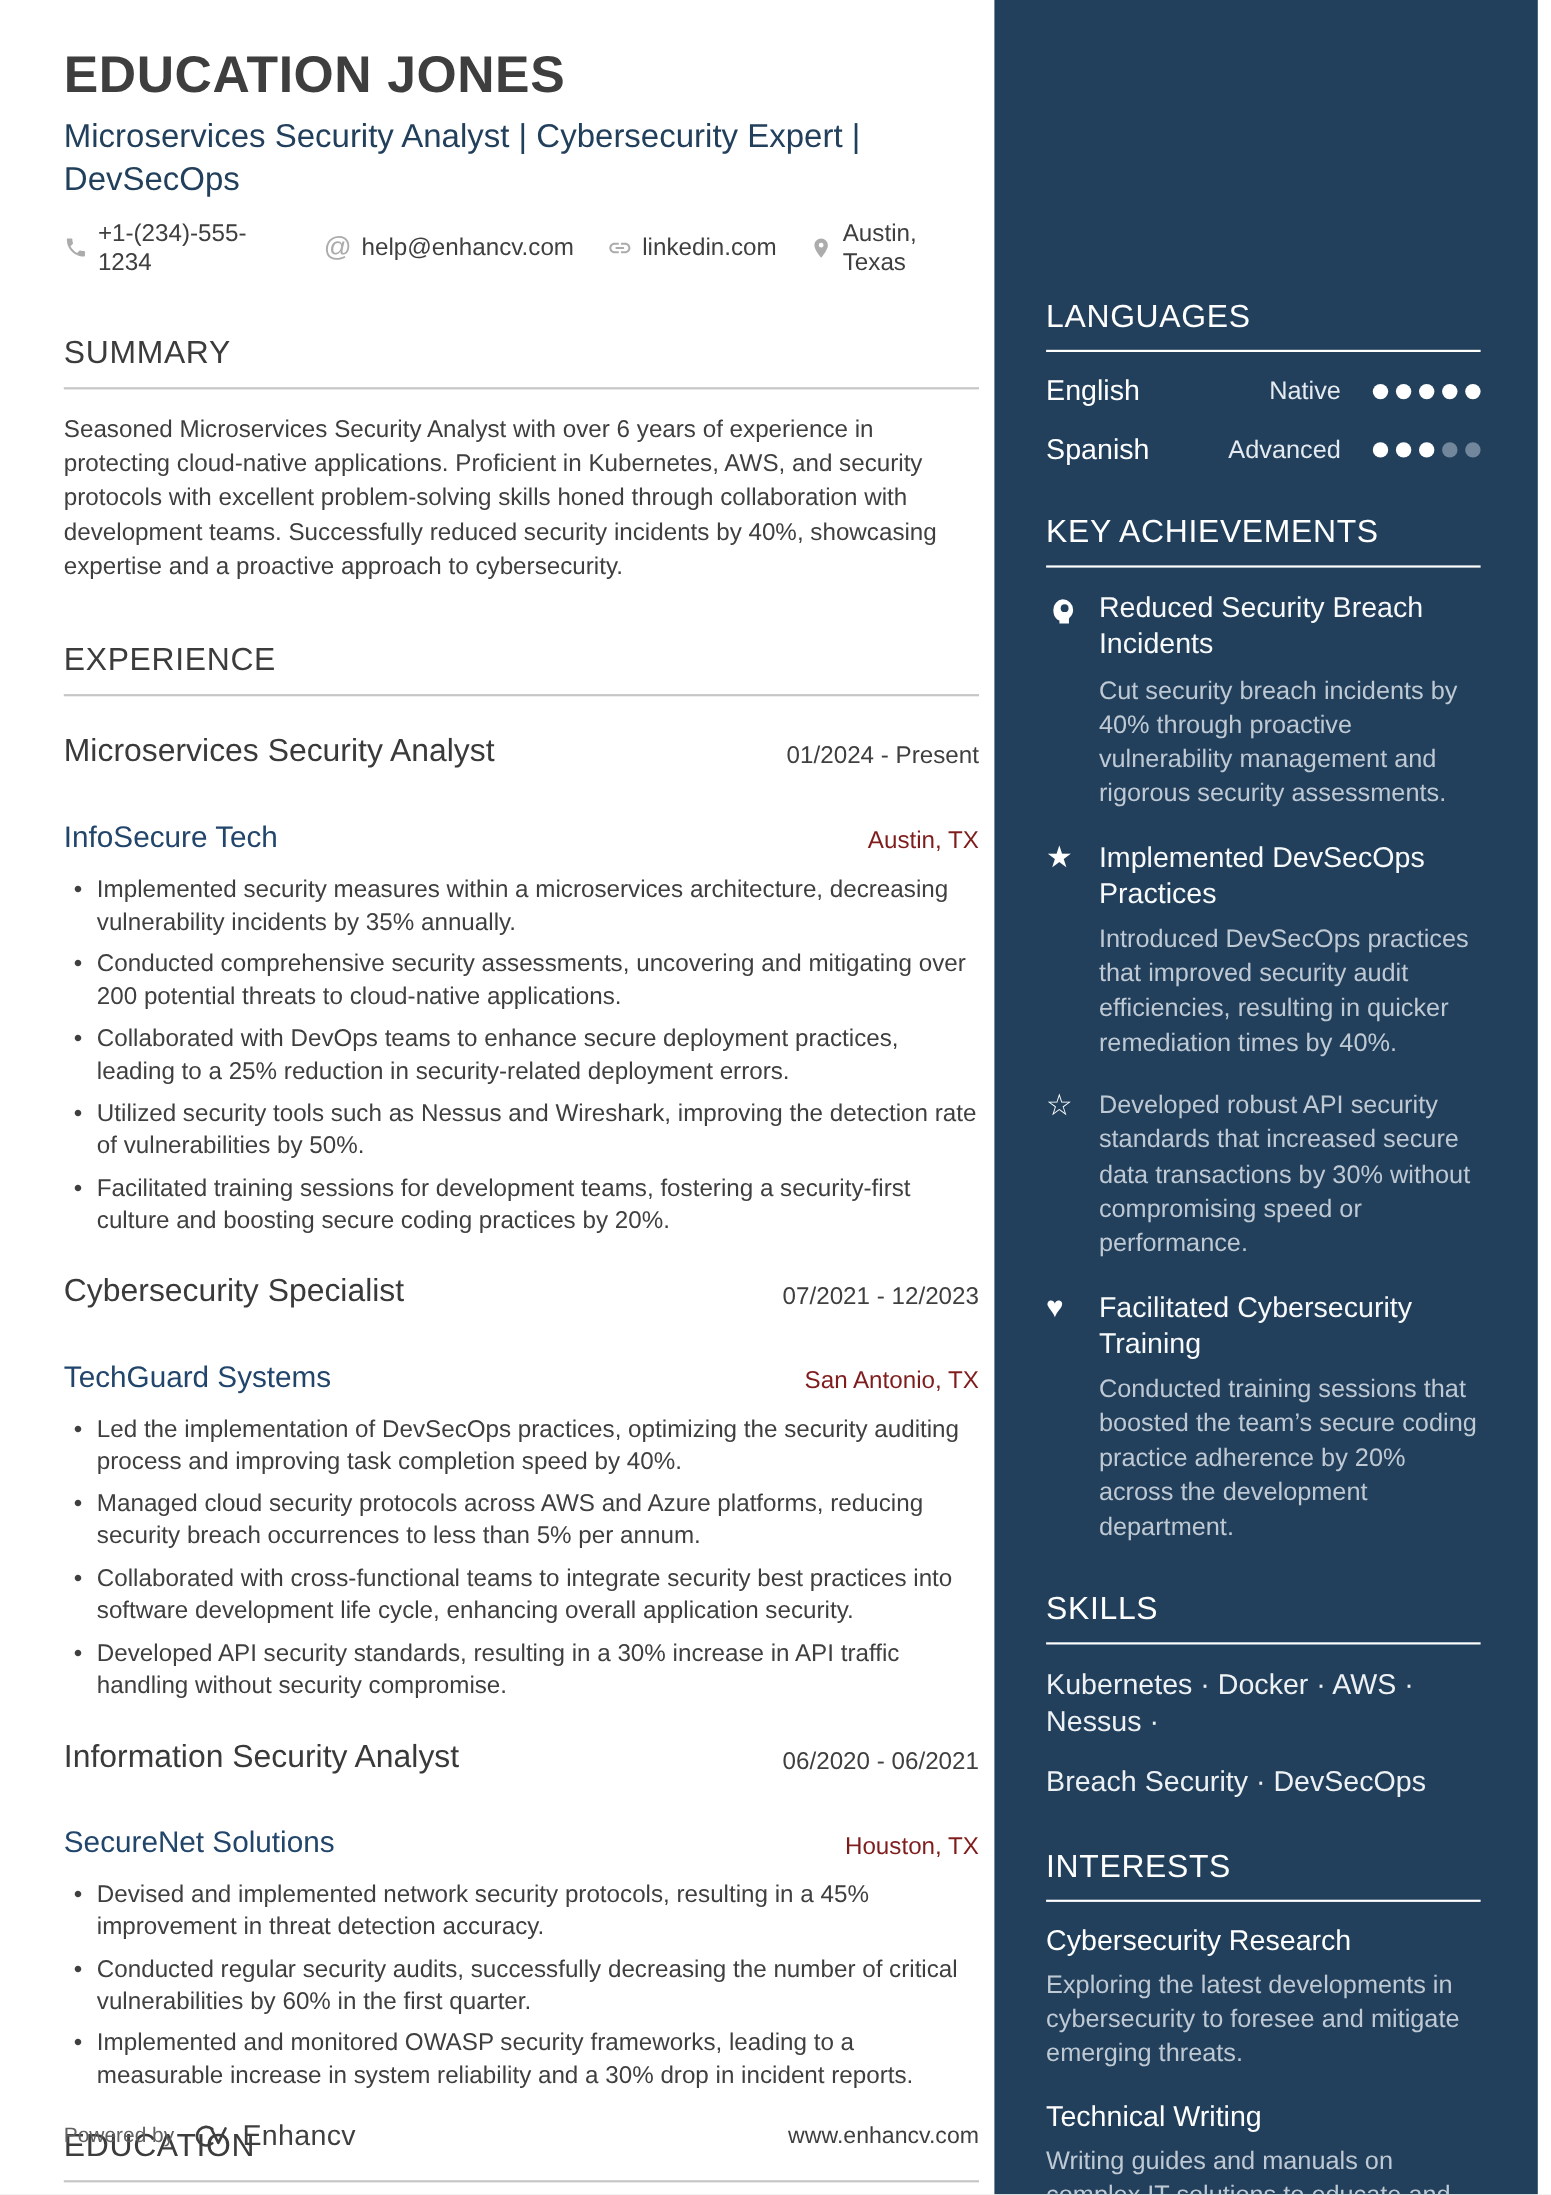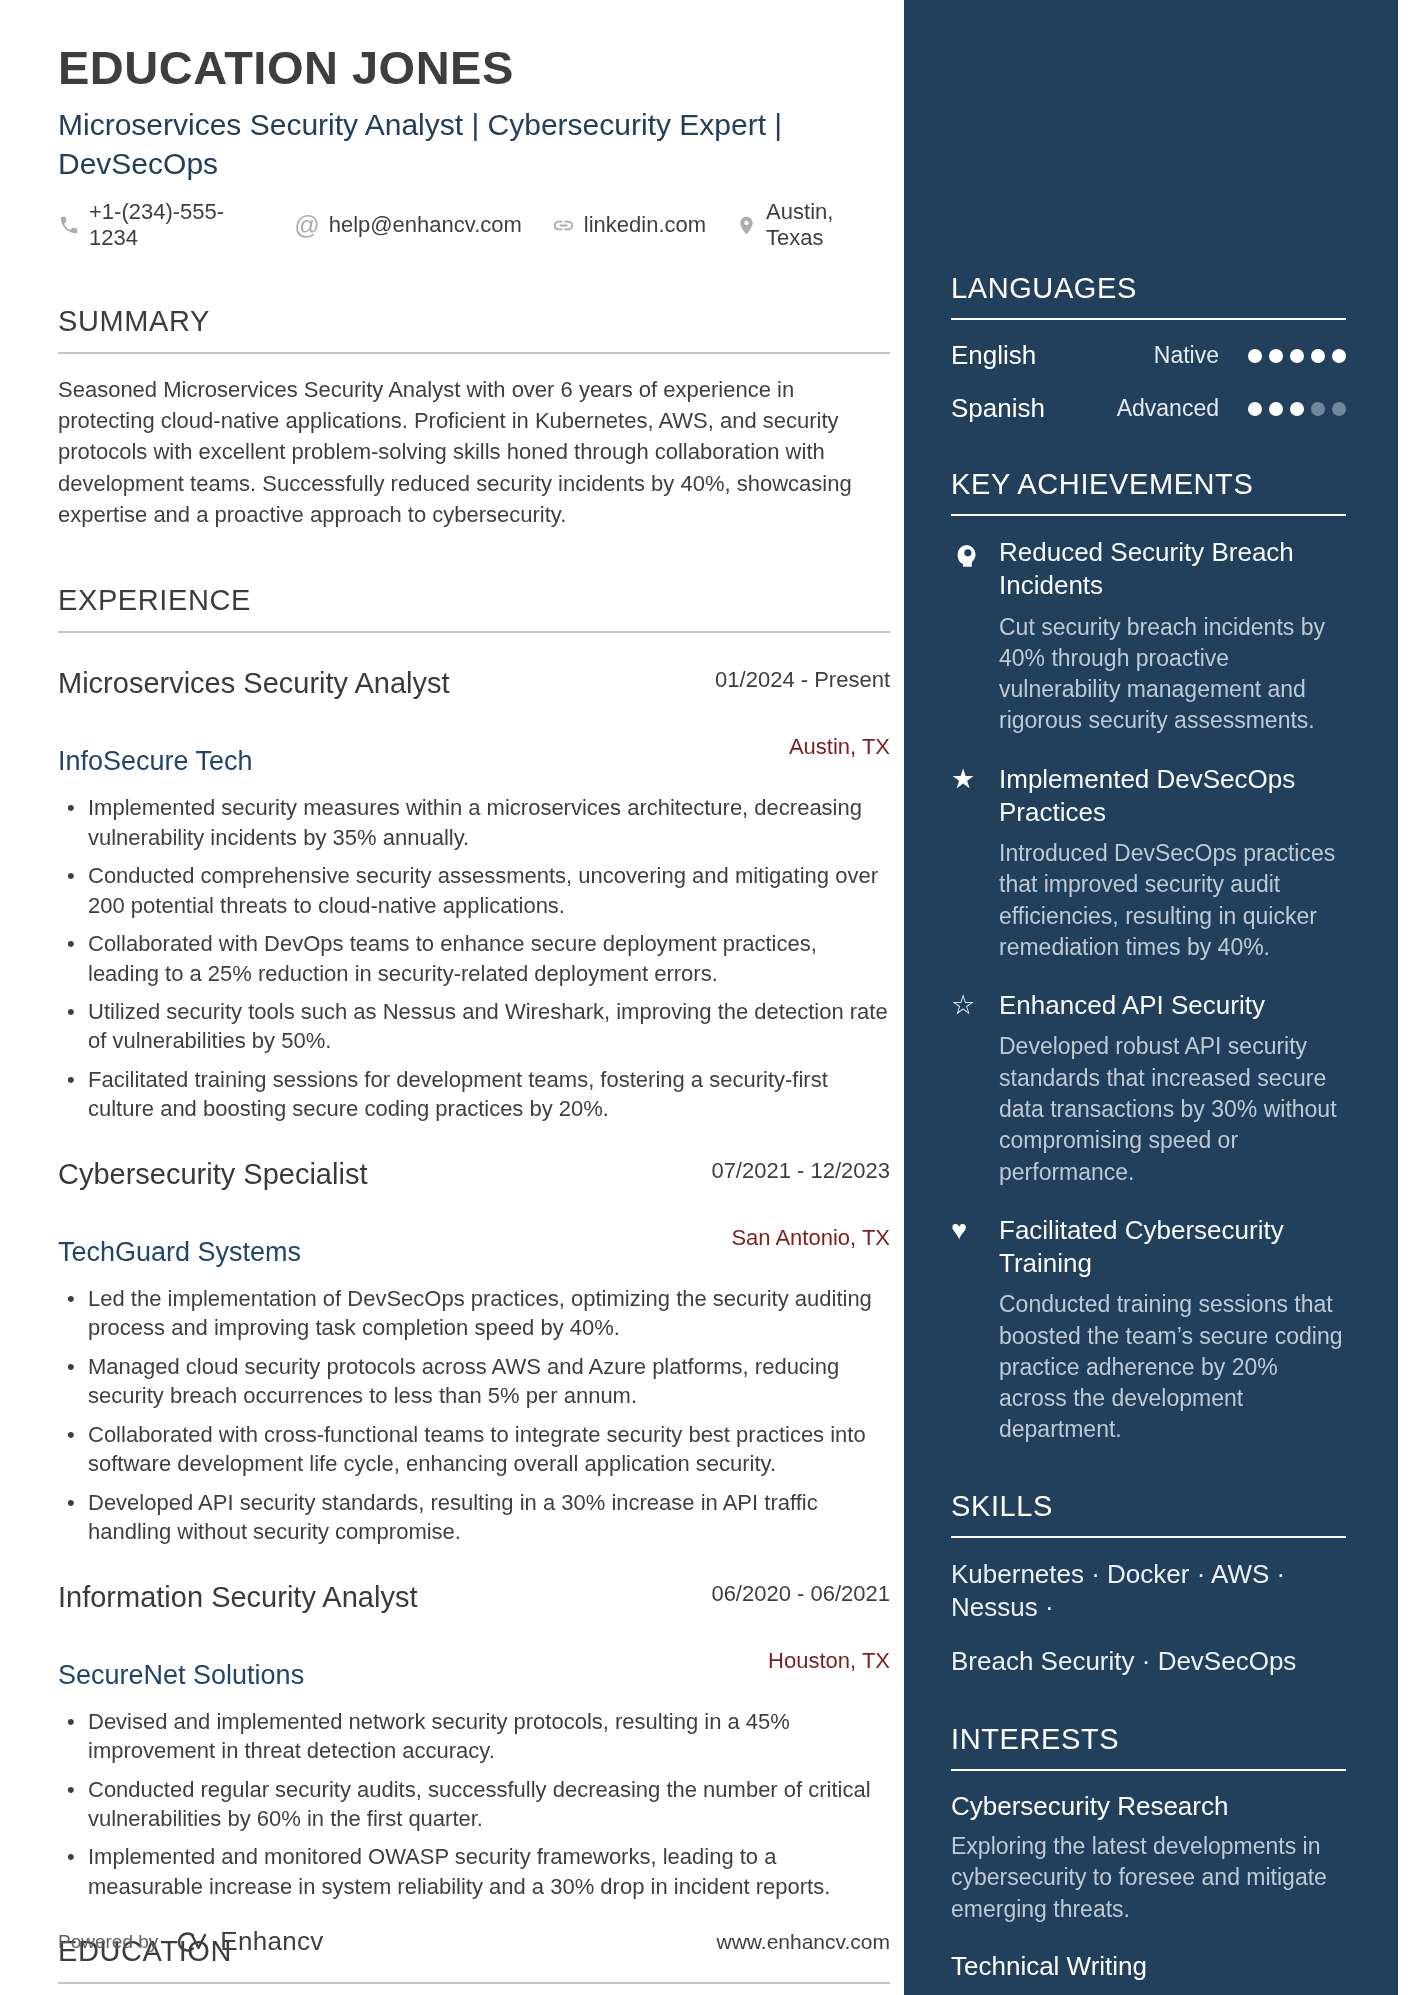--- a/index.html
+++ b/index.html
@@ -17,21 +17,21 @@
   .c-icon { color:#ACACAC; display:inline-flex; align-items:center; }
   .c-icon svg { display:block; }
   .at-glyph { font-size:25px; color:#ACACAC; }
 
   .m-section { margin-top:54px; }
   .m-head { font-size:29px; font-weight:400; color:#3C3C3C; letter-spacing:0.6px; margin:0 0 14px; }
   .m-rule { border:none; border-top:2px solid #C6C6C6; margin:0 0 20px; }
   .body-text { font-size:22px; line-height:1.42; color:#3F3F3F; margin:0; }
 
   .job { margin-bottom:34px; }
-  .row { display:flex; justify-content:space-between; align-items:flex-start;margin-top:34px; }
+  .row { display:flex; justify-content:space-between; align-items:flex-end;margin-top:34px; }
   .job-title { font-size:29px; color:#3A3A3A; }
   .job-date { font-size:22px; color:#3F3F3F; white-space:nowrap; }
   .company { font-size:27px; color:#22456B; margin-top:12px; }
   .job-loc { font-size:22px; color:#7f1d1d; white-space:nowrap; }
   ul.bullets { margin:16px 0 0; padding:0; list-style:none; }
   .bullets li { position:relative; padding-left:30px; font-size:22px; line-height:1.34;
                 color:#3F3F3F; margin-bottom:9px; }
   .bullets li::before { content:"•"; position:absolute; left:9px; color:#3F3F3F; }
 
   .edu-degree { font-size:29px; color:#3A3A3A; }
@@ -240,21 +240,20 @@
         <span class="a-icon">★</span>
         <div>
           <div class="a-title">Implemented DevSecOps Practices</div>
           <p class="a-text">Introduced DevSecOps practices that improved security audit efficiencies, resulting in quicker remediation times by 40%.</p>
         </div>
       </div>
 
       <div class="ach">
         <span class="a-icon">☆</span>
         <div>
-          <div class="a-title">Enhanced API Security</div>
           <p class="a-text">Developed robust API security standards that increased secure data transactions by 30% without compromising speed or performance.</p>
         </div>
       </div>
 
       <div class="ach">
         <span class="a-icon">♥</span>
         <div>
           <div class="a-title">Facilitated Cybersecurity Training</div>
           <p class="a-text">Conducted training sessions that boosted the team’s secure coding practice adherence by 20% across the development department.</p>
         </div>

